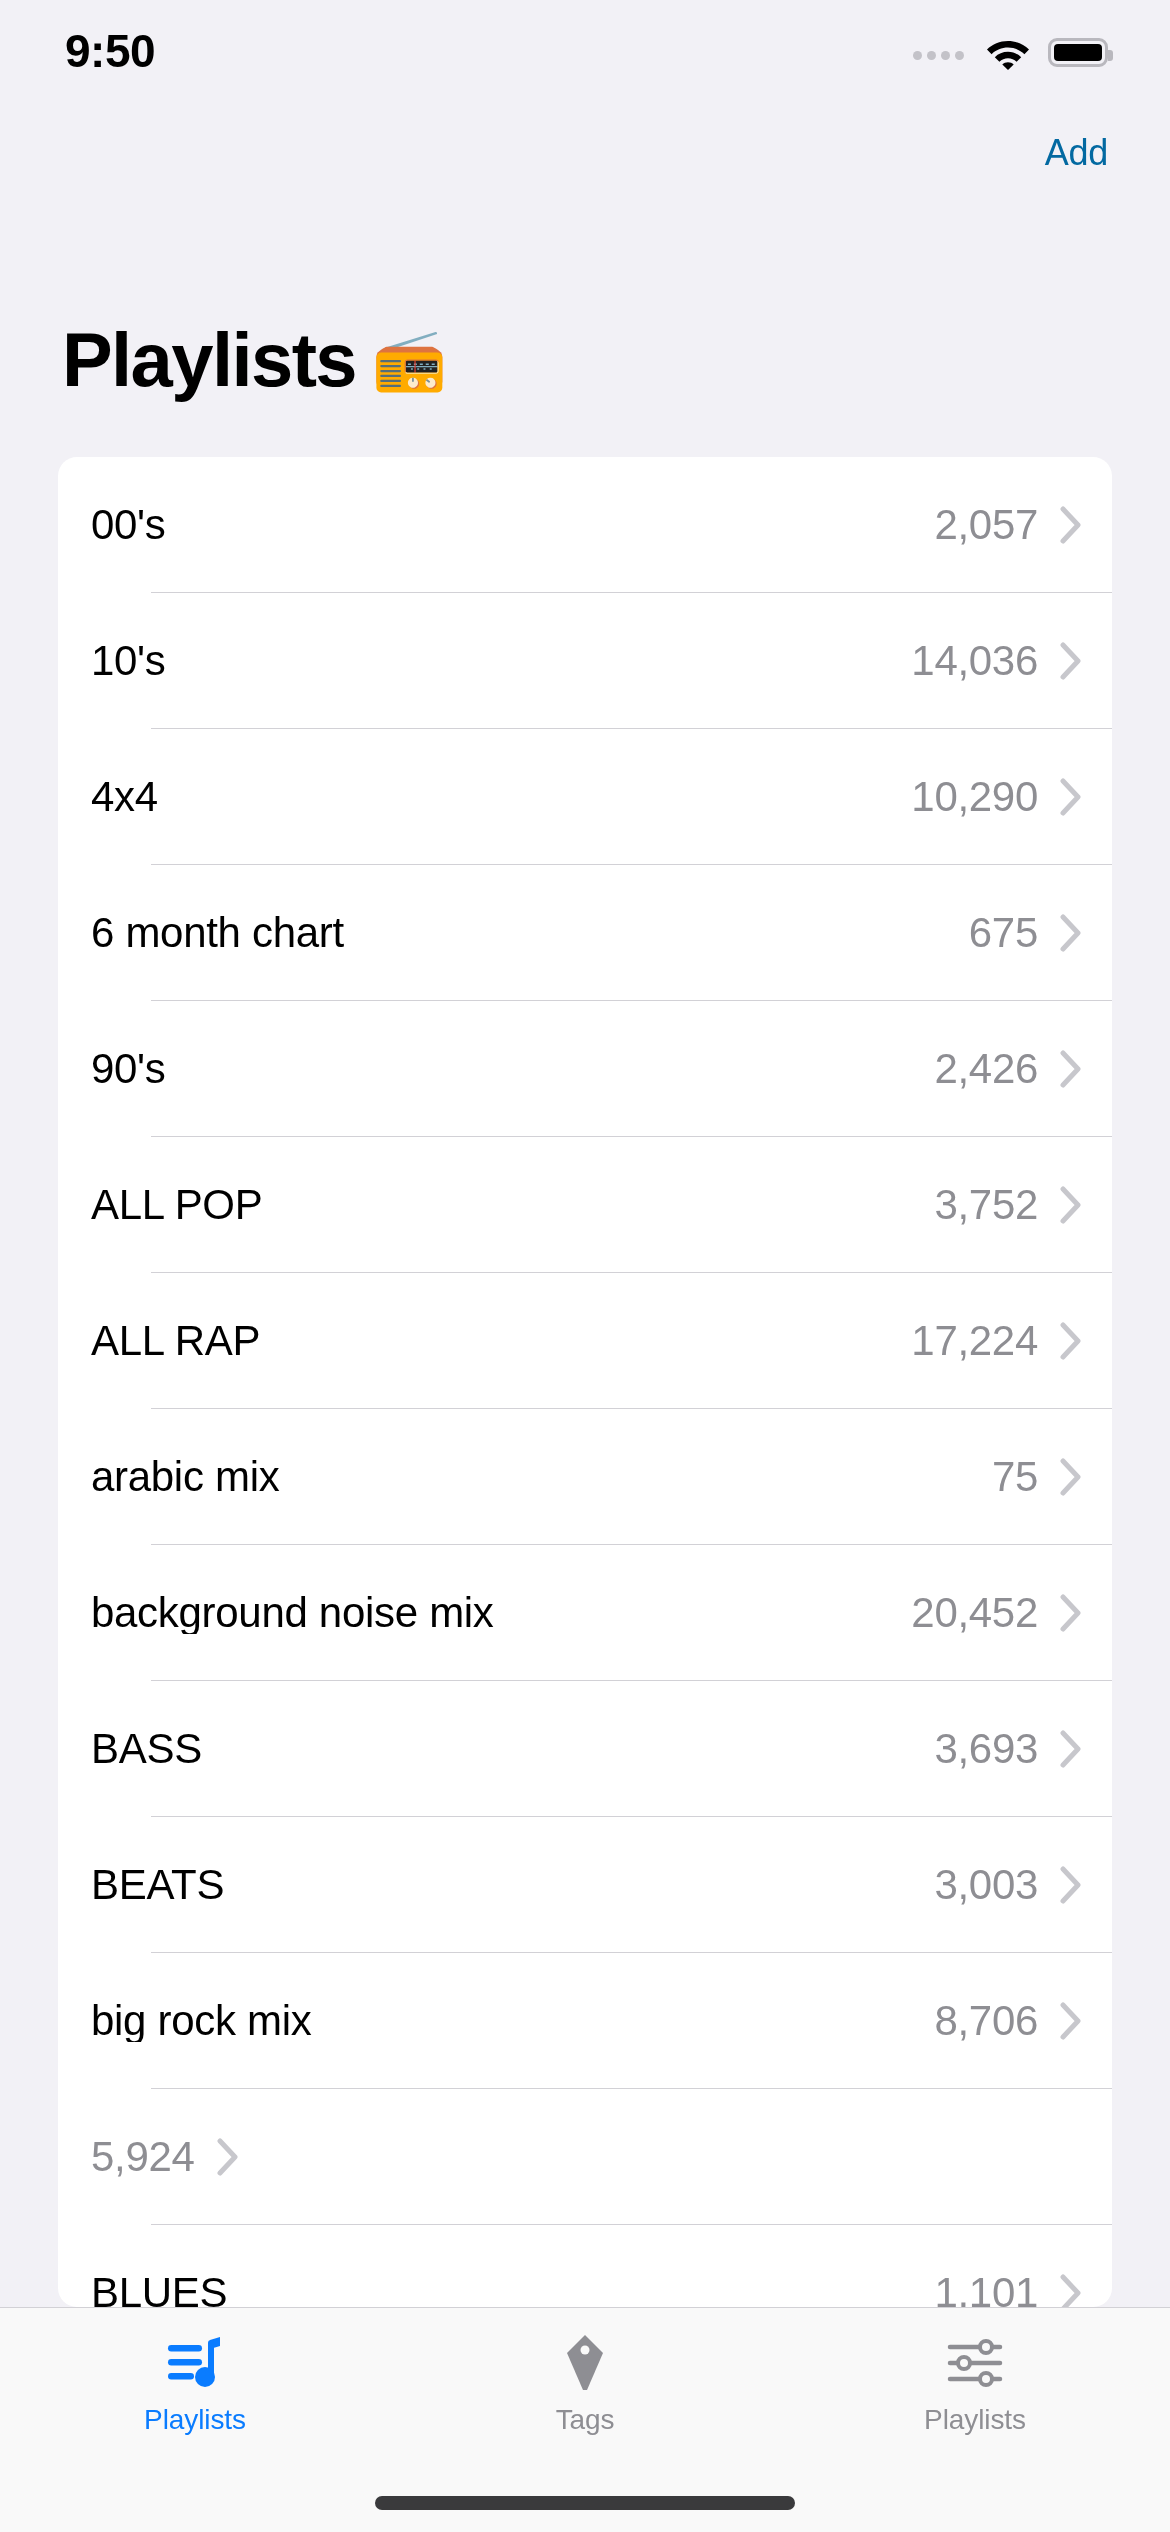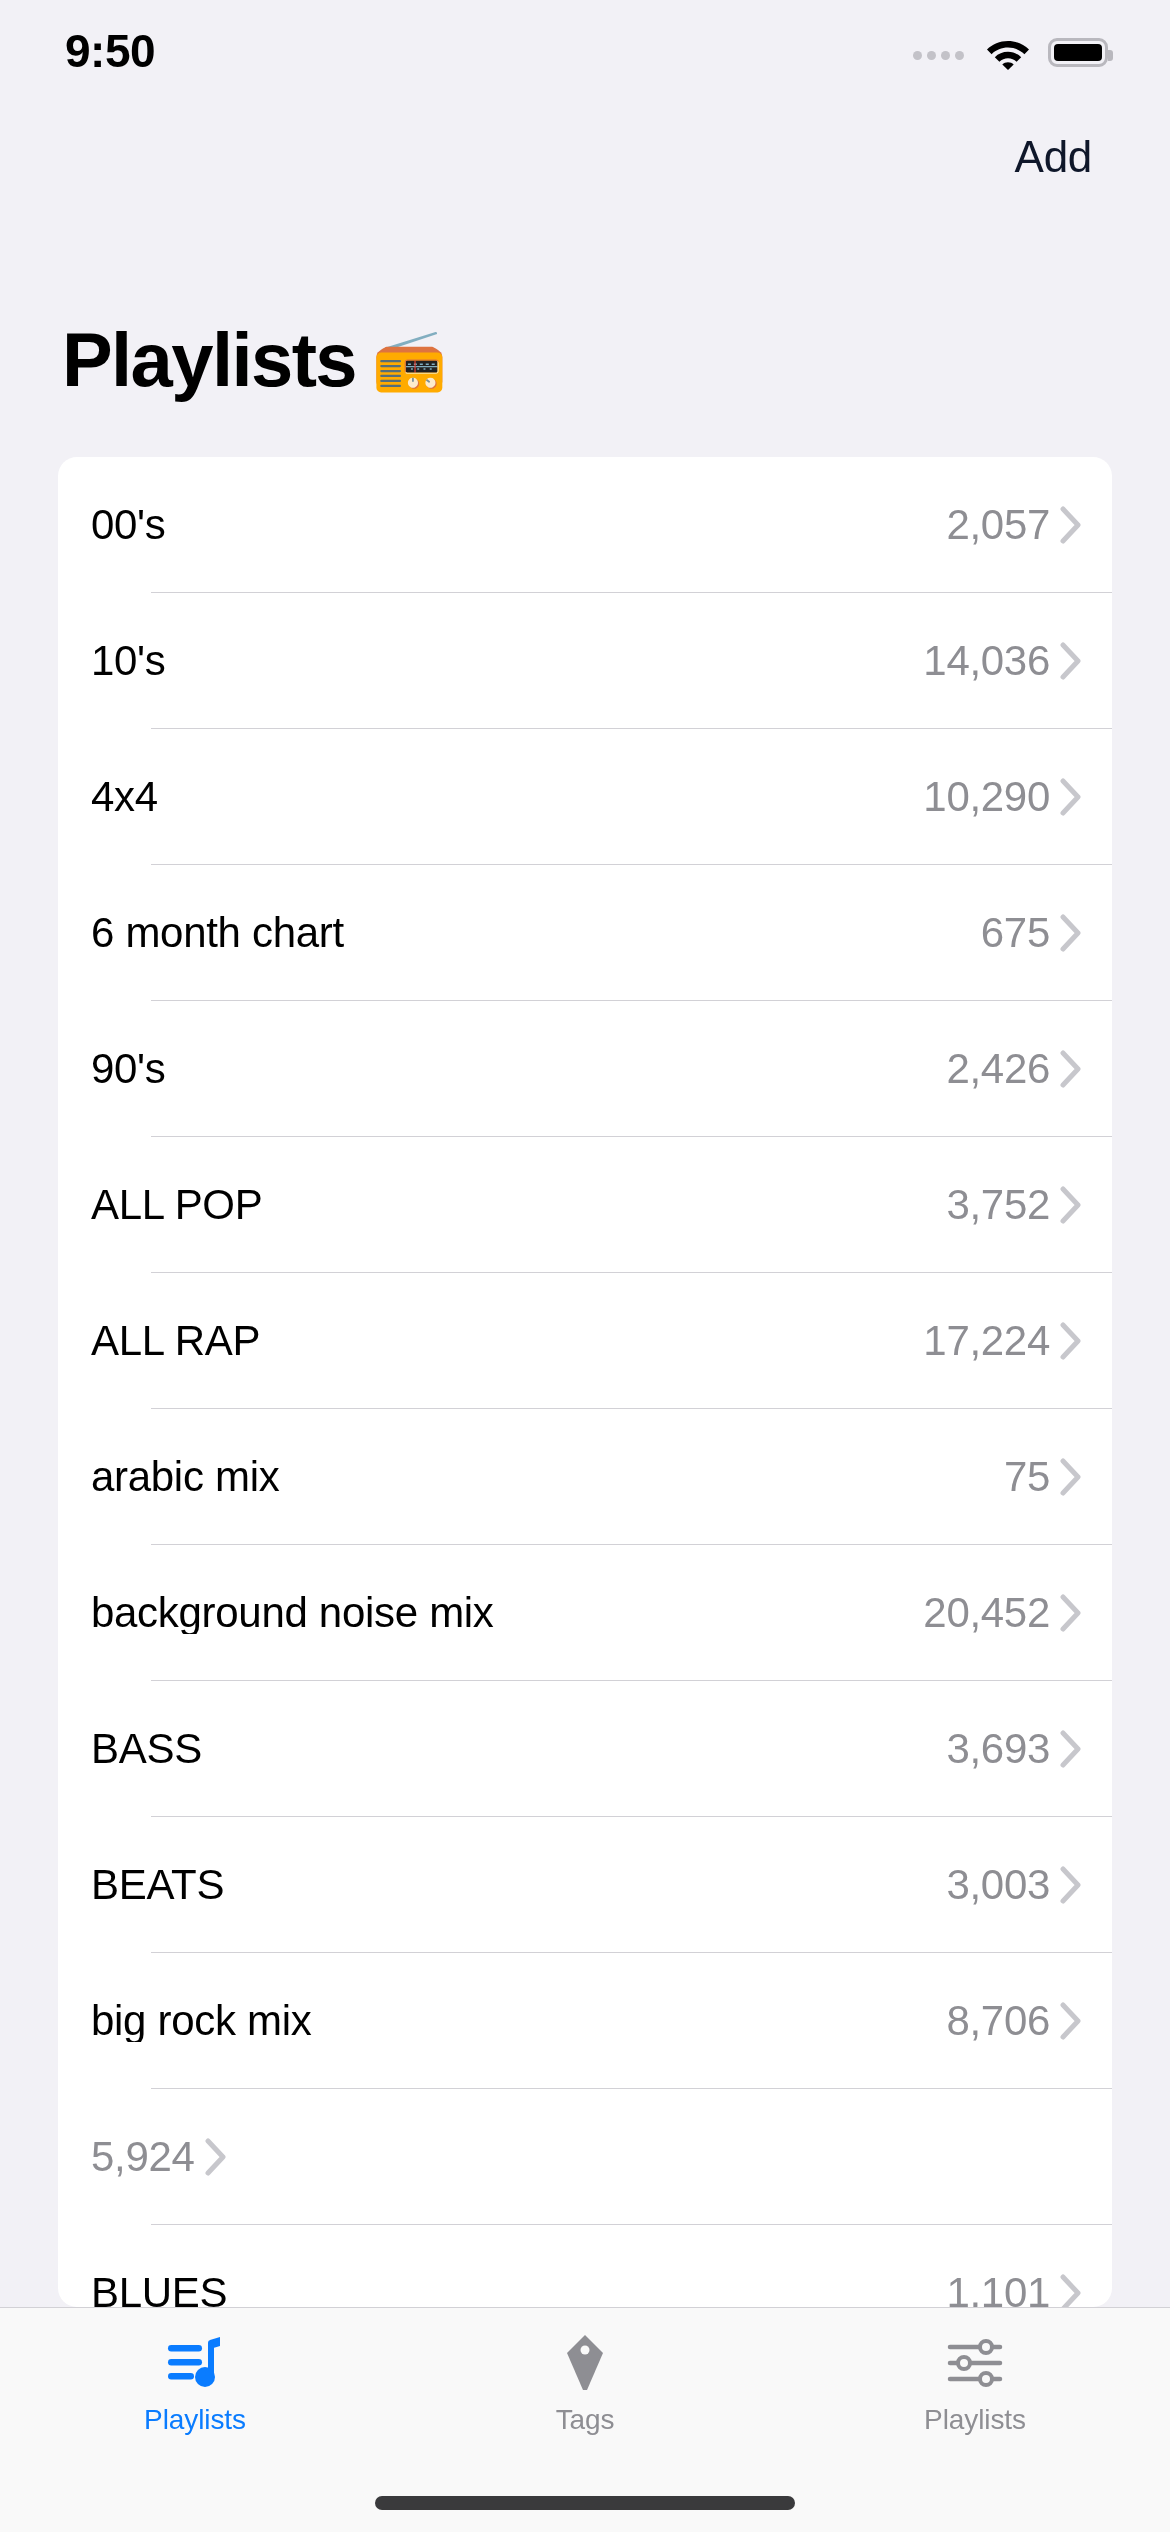--- a/index.html
+++ b/index.html
@@ -34,22 +34,22 @@
   }
   .batt .fill { width:100%; height:100%; background:#000; border-radius:4px; }
   .batt .nub {
     position:absolute; right:-8px; top:9px; width:5px; height:11px;
     background:#b9b8be; border-radius:0 3px 3px 0;
   }
 
   
   .navbar { position:absolute; top:100px; left:0; width:1170px; height:120px; }
   .add-btn {
-    position:absolute; right:78px; top:35px;
-    font-size:44px; color:#0f172a; line-height:1;
+    position:absolute; right:62px; top:35px;
+    font-size:36px; color:#0369a1; line-height:1;
     letter-spacing:-0.3px; cursor:pointer;
   }
 
   
   .large-title {
     position:absolute; top:322px; left:62px;
     display:flex; align-items:center; gap:16px;
   }
   .large-title .title-text {
     font-size:76px; font-weight:700; color:#000;
@@ -75,21 +75,21 @@
   }
   .row:last-child .sep { display:none; }
   .row-name {
     flex:1; font-size:42px; color:#000;
     letter-spacing:-0.3px; line-height:1;
     white-space:nowrap; overflow:hidden;
   }
   .row-count {
     font-size:42px; color:#8e8e93;
     letter-spacing:-0.3px; line-height:1;
-    margin-right:10px;
+    margin-right:22px;
   }
   .chev { display:block; flex:0 0 auto; }
 
   
   .tabbar {
     position:absolute; left:0; bottom:0; width:1170px; height:225px;
     background:rgba(249,249,249,0.94);
     border-top:1.5px solid #d2d1d6;
     display:flex; align-items:flex-start;
   }

